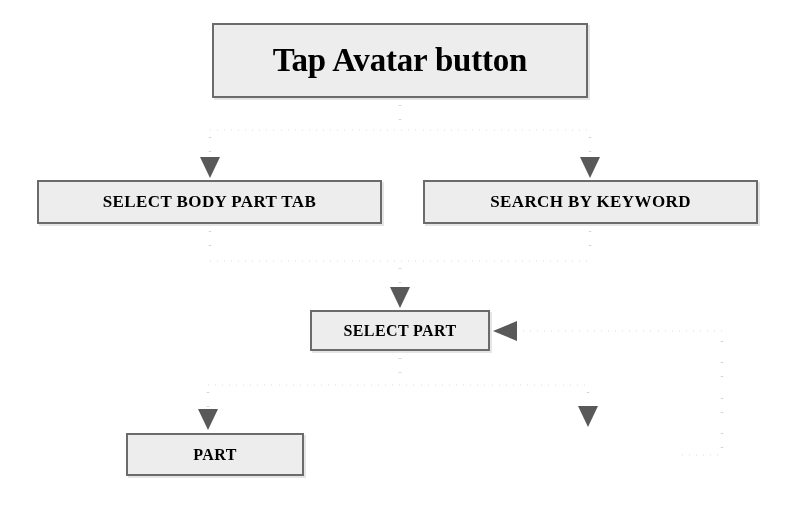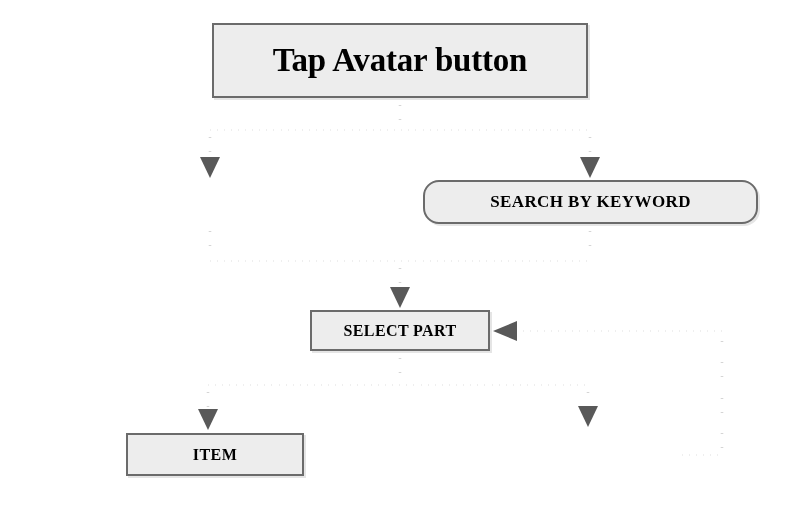--- a/index.html
+++ b/index.html
@@ -50,21 +50,20 @@
     font-size: 17px;
     letter-spacing: 0.4px;
   }
   #node-keyword {
     left: 423px;
     top: 180px;
     width: 335px;
     height: 44px;
     font-size: 17px;
     letter-spacing: 0.4px;
-    border-radius: 16px;
   }
   #node-selectitem {
     left: 310px;
     top: 310px;
     width: 180px;
     height: 41px;
     font-size: 16px;
     letter-spacing: 0.4px;
   }
   #node-done {
@@ -134,27 +133,30 @@
     <path class="edge-path" d="M 682,455 L 722,455"></path>
     <path class="edge-path" d="M 722,455 L 722,331"></path>
     <path class="edge-path" d="M 722,331 L 516,331"></path>
     <polygon class="arrow-head" points="517,321 517,341 493,331"></polygon>
   </svg>
 
   <div class="node" id="node-start">
     <span class="node-label">Tap Avatar button</span>
   </div>
 
+  <div class="node" id="node-bodypart">
+    <span class="node-label">SELECT BODY PART TAB</span>
+  </div>
 
   <div class="node" id="node-keyword">
     <span class="node-label">SEARCH BY KEYWORD</span>
   </div>
 
   <div class="node" id="node-selectitem">
     <span class="node-label">SELECT PART</span>
   </div>
 
   <div class="node" id="node-done">
-    <span class="node-label">ITEM</span>
+    <span class="node-label">PART</span>
   </div>
 
 
 </div>
 
 </body></html>

